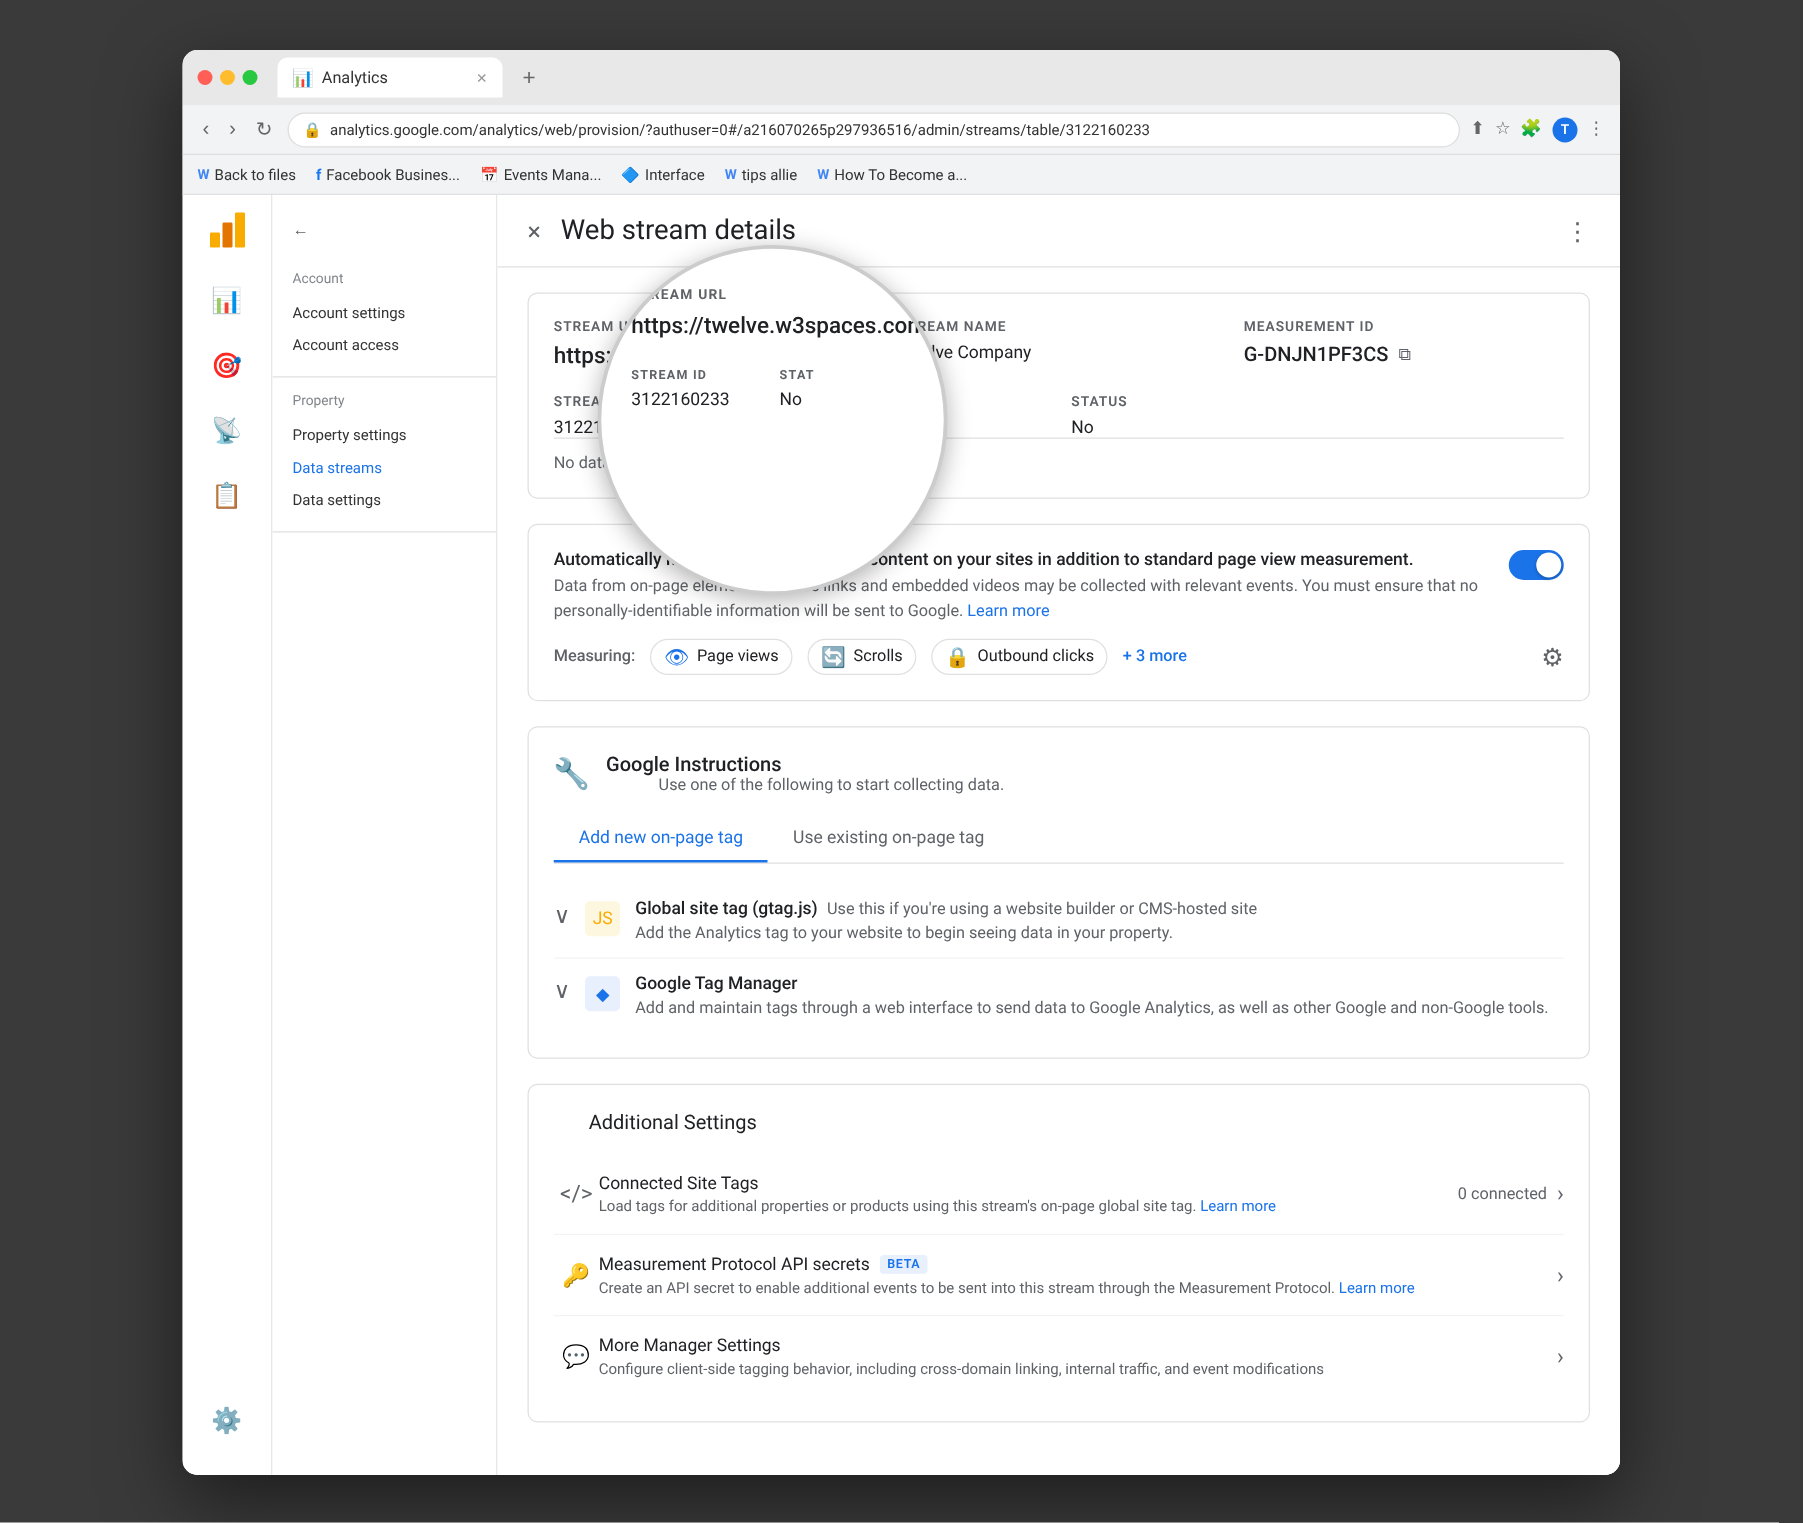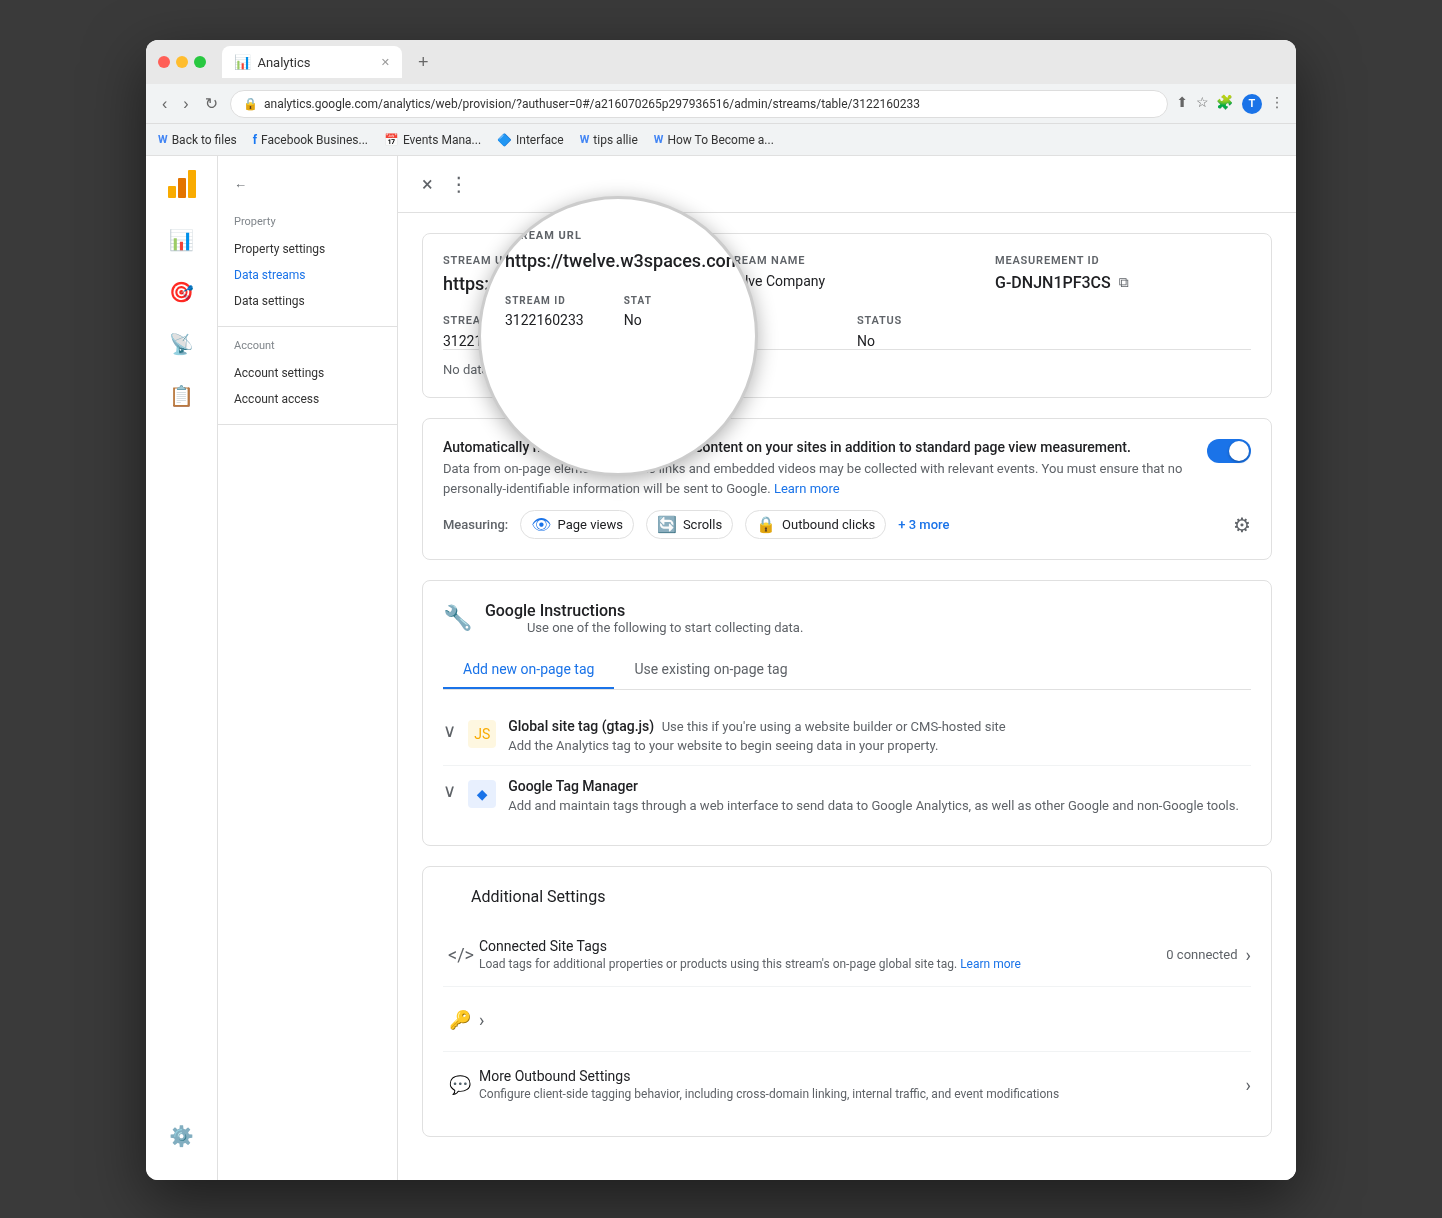--- a/index.html
+++ b/index.html
@@ -613,29 +613,29 @@
         <span>⚙️</span>
       </div>
     </div>
 
     <div class="admin-panel">
       <div style="padding:8px 0;">
         <div class="back-btn">
           <span>←</span>
         </div>
         <div class="admin-section">
+          <div class="admin-section-title">Account</div>
+          <div class="admin-item">Account settings</div>
+          <div class="admin-item">Account access</div>
+        </div>
+        <div class="admin-section">
           <div class="admin-section-title">Property</div>
           <div class="admin-item">Property settings</div>
           <div class="admin-item active">Data streams</div>
           <div class="admin-item">Data settings</div>
-        </div>
-        <div class="admin-section">
-          <div class="admin-section-title">Account</div>
-          <div class="admin-item">Account settings</div>
-          <div class="admin-item">Account access</div>
         </div>
       </div>
     </div>
 
     <div class="content-area">
 
       <div class="magnifier-overlay">
         <div class="magnifier-content">
           <div class="mag-label">STREAM URL</div>
           <div class="mag-url">https://twelve.w3spaces.com</div>
@@ -649,20 +649,21 @@
               <div class="mag-sub-value">No</div>
             </div>
           </div>
         </div>
       </div>
 
       <div class="stream-panel">
 
         <div class="stream-header">
           <span class="stream-header-close">×</span>
+          <span class="stream-header-title">Web stream details</span>
           <span class="stream-header-more">⋮</span>
         </div>
 
         <div class="stream-info-card">
           <div class="stream-info-grid">
             <div class="stream-info-item">
               <label>STREAM URL</label>
               <div class="value url">https://twelve.w3spaces.com</div>
             </div>
             <div class="stream-info-item">
@@ -771,27 +772,37 @@
                 <span>Load tags for additional properties or products using this stream's on-page global site tag.</span>
                 <a href="#">Learn more</a>
               </div>
             </div>
             <span class="settings-item-count">0 connected</span>
             <span class="settings-chevron">›</span>
           </div>
 
           <div class="settings-item">
             <div class="settings-item-icon">🔑</div>
+            <div class="settings-item-content">
+              <div class="settings-item-title">
+                <span>Measurement Protocol API secrets</span>
+                <span class="beta-badge">BETA</span>
+              </div>
+              <div class="settings-item-desc">
+                <span>Create an API secret to enable additional events to be sent into this stream through the Measurement Protocol.</span>
+                <a href="#">Learn more</a>
+              </div>
+            </div>
             <span class="settings-chevron">›</span>
           </div>
 
           <div class="settings-item">
             <div class="settings-item-icon">💬</div>
             <div class="settings-item-content">
-              <div class="settings-item-title">More Outbound Settings</div>
+              <div class="settings-item-title">More Manager Settings</div>
               <div class="settings-item-desc">Configure client-side tagging behavior, including cross-domain linking, internal traffic, and event modifications</div>
             </div>
             <span class="settings-chevron">›</span>
           </div>
         </div>
 
       </div>
     </div>
   </div>
 </div>

